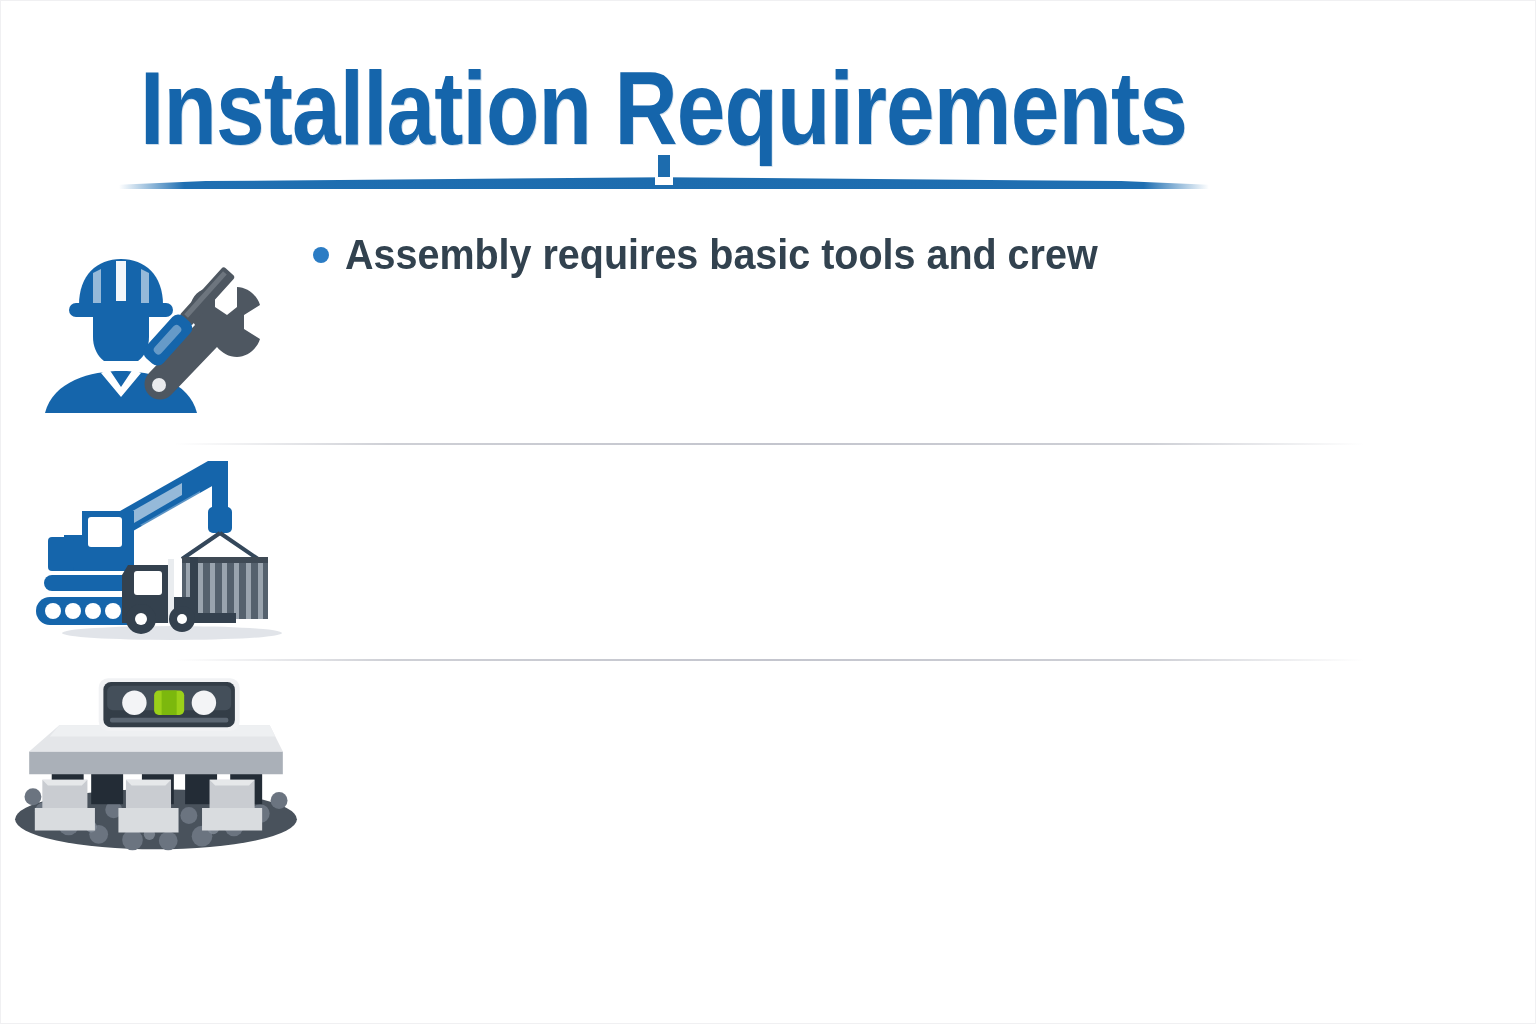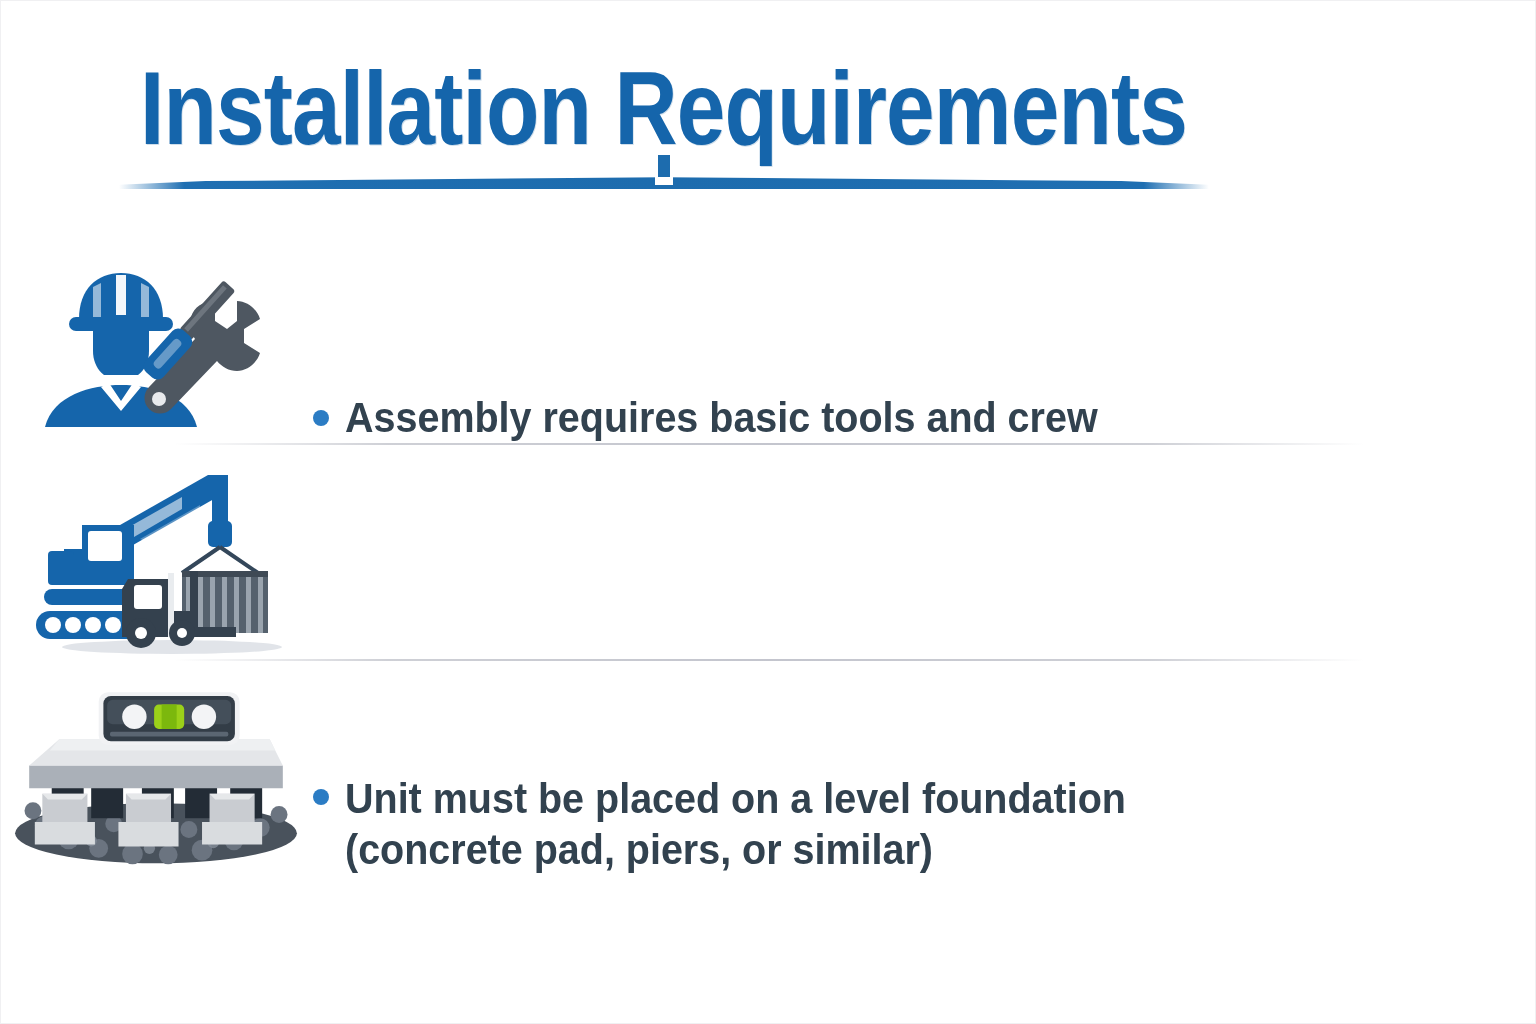--- a/index.html
+++ b/index.html
@@ -83,21 +83,21 @@
   
   .rows {
     position: absolute;
     left: 0;
     top: 228px;
     width: 1536px;
   }
   .row {
     position: relative;
     display: flex;
-    align-items: flex-end;
+    align-items: flex-start;
     height: 214px;
   }
   .row-icon {
     position: relative;
     width: 310px;
     min-width: 310px;
     height: 200px;
     display: flex;
     align-items: center;
     justify-content: center;
@@ -317,21 +317,16 @@
             <rect x="109" y="14" width="140" height="48" rx="8" fill="#333d47"></rect>
             <rect x="113" y="18" width="132" height="26" rx="6" fill="#444f5a"></rect>
             <circle cx="142" cy="36" r="13" fill="#f3f4f6"></circle>
             <circle cx="216" cy="36" r="13" fill="#f3f4f6"></circle>
             <rect x="163" y="23" width="32" height="26" rx="5" fill="#9bd019"></rect>
             <rect x="171" y="23" width="16" height="26" fill="#7cb80d"></rect>
             <rect x="116" y="52" width="126" height="5" rx="2" fill="#5b6672"></rect>
           </g>
         </svg>
       </div>
-      <div class="row-body">
-        <span class="bullet-dot"></span>
-        <span class="bullet-text">Unit must be placed on a level foundation
-(concrete pad, piers, or similar)</span>
-      </div>
     </div>
 
   </div>
 </div>
 
 </body></html>

